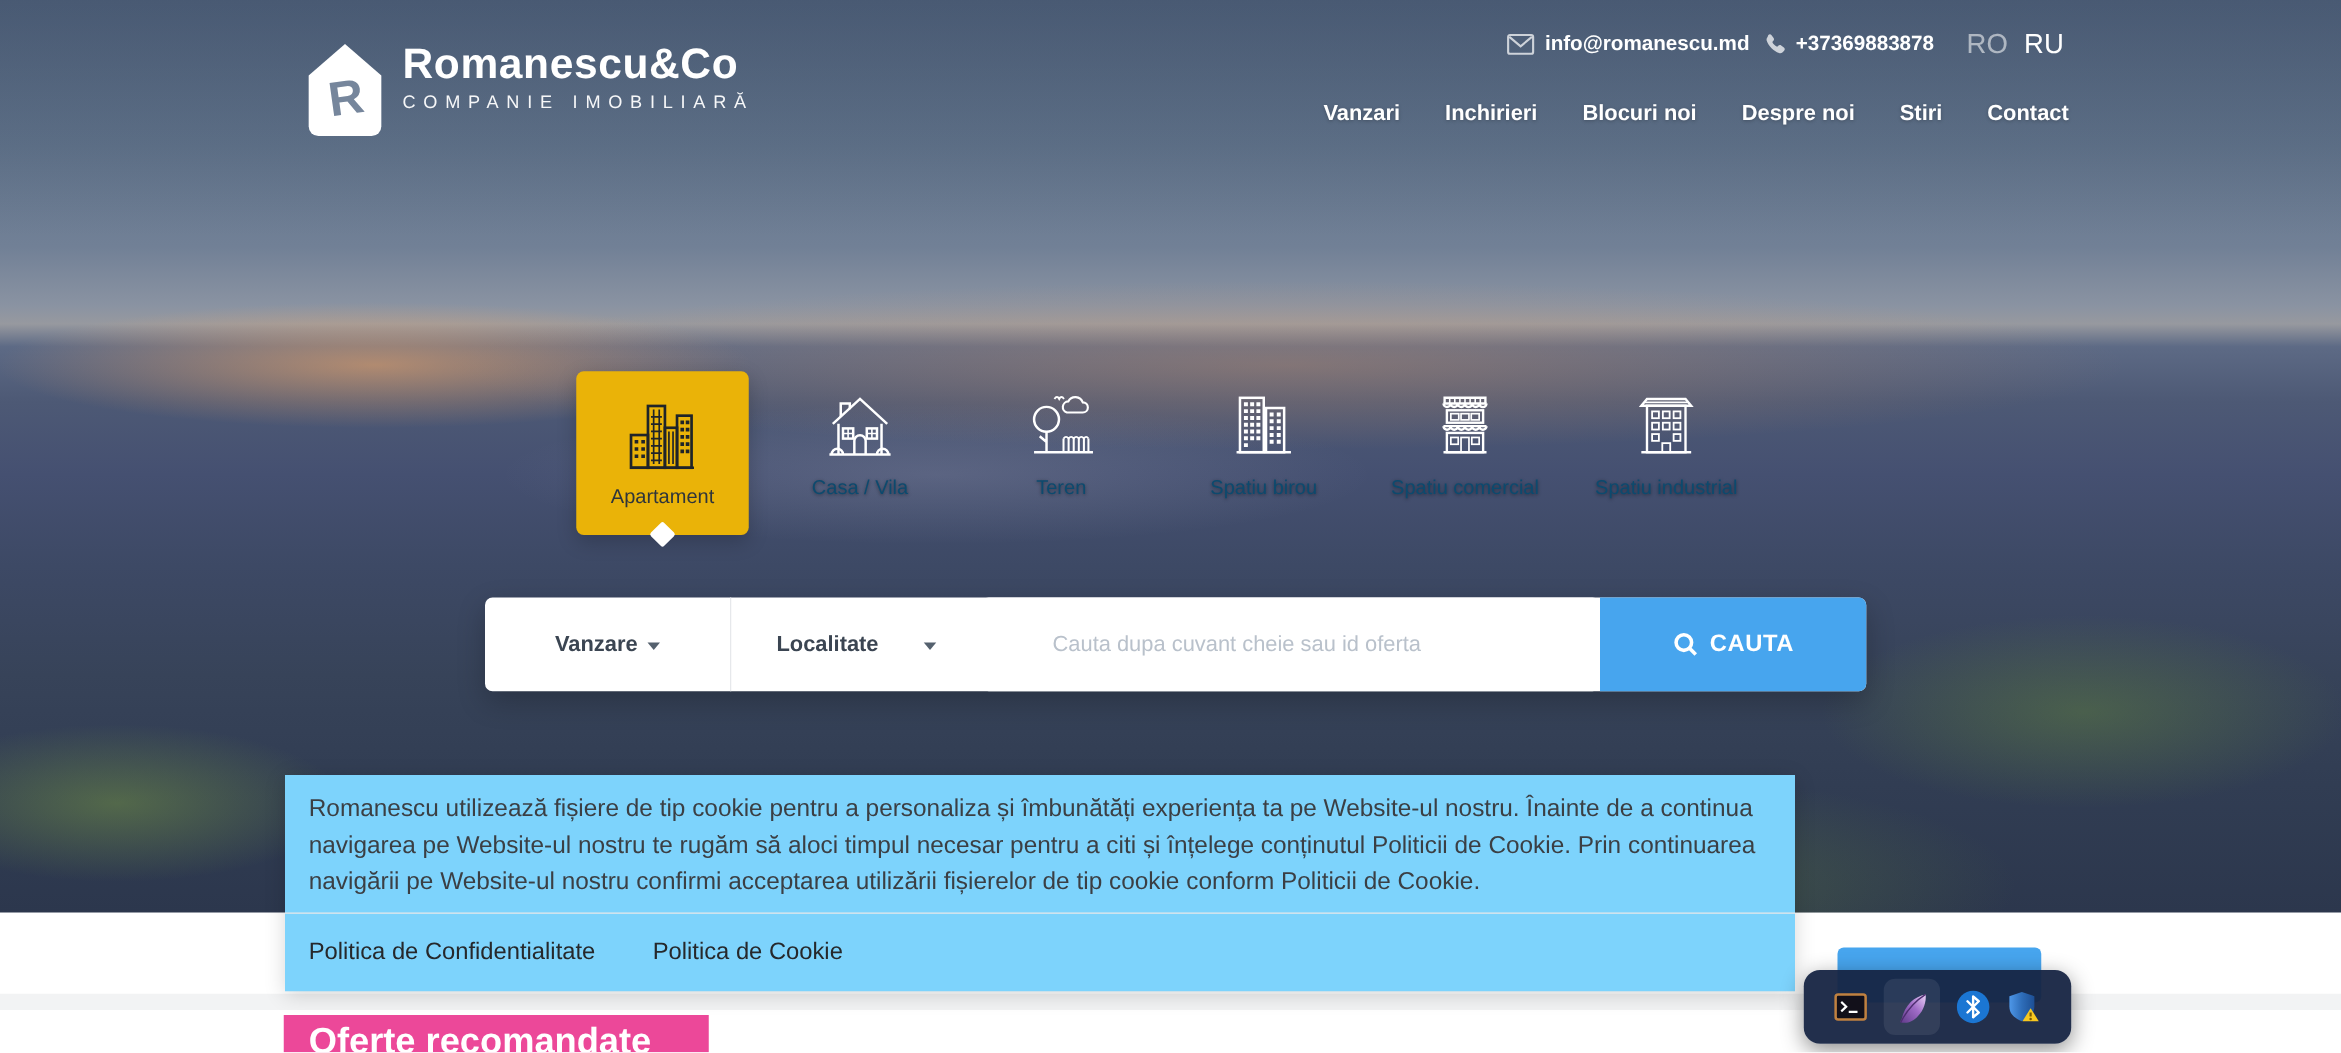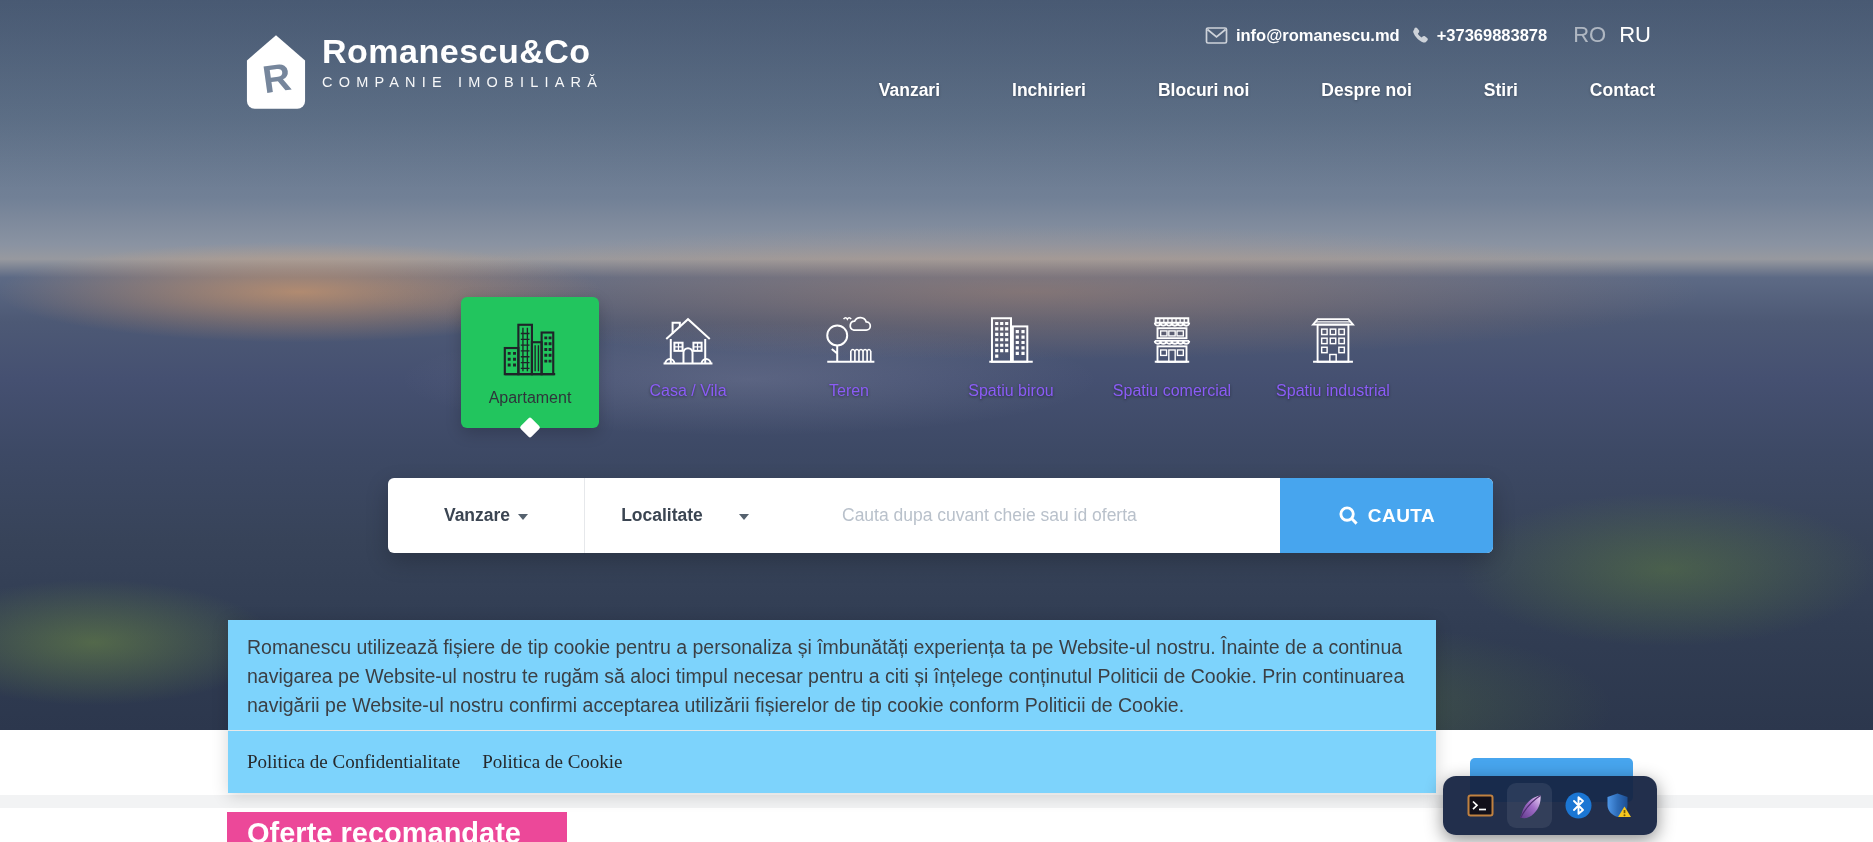--- a/index.html
+++ b/index.html
@@ -29,37 +29,37 @@
   .logo-text .logo-title { font-size:34px; font-weight:700; letter-spacing:.5px; line-height:1.1; }
   .logo-text .logo-sub { margin-top:4px; font-size:14.5px; letter-spacing:6.2px; color:rgba(255,255,255,.95); }
 
   .top-contact { position:absolute; top:22px; right:222px; display:flex; align-items:center; gap:10px; color:#fff; z-index:6; }
   .top-contact a { color:#fff; text-decoration:none; font-weight:700; font-size:16.5px; }
   .contact-item { display:flex; align-items:center; gap:8px; }
   .lang-group { display:flex; gap:13px; margin-left:16px; font-size:22px; }
   .lang { cursor:pointer; }
   .lang.dim { opacity:.55; }
 
-  .main-nav { position:absolute; top:80px; right:218px; display:flex; gap:72px; z-index:6; }
+  .main-nav { position:absolute; top:80px; right:218px; display:flex; gap:36px; z-index:6; }
   .main-nav a { color:#fff; text-decoration:none; font-size:17.5px; font-weight:600; text-shadow:0 1px 3px rgba(0,0,0,.25); }
 
   
   .tab-card {
     position:absolute; left:461px; top:297px; width:138px; height:131px; z-index:5;
-    background:#22c55e; border-radius:6px; box-shadow:0 5px 16px rgba(0,0,0,.20);
+    background:#eab308; border-radius:6px; box-shadow:0 5px 16px rgba(0,0,0,.20);
     display:flex; flex-direction:column; align-items:center; justify-content:center; gap:9px;
     color:#23272c; cursor:pointer;
   }
   .tab-card::after {
     content:""; position:absolute; left:50%; bottom:-7px; width:15px; height:15px;
     background:#fff; transform:translateX(-50%) rotate(45deg); border-radius:2px;
   }
   .tab-card .tab-label { font-size:16px; color:#2f353b; }
 
-  .tab { position:absolute; top:311px; width:160px; display:flex; flex-direction:column; align-items:center; color:#8b5cf6; z-index:5; cursor:pointer; }
+  .tab { position:absolute; top:311px; width:160px; display:flex; flex-direction:column; align-items:center; color:#0c4a6e; z-index:5; cursor:pointer; }
   .tab .tab-label { margin-top:13px; font-size:16px; text-shadow:0 1px 3px rgba(0,0,0,.45); }
   .t-casa { left:608px; } .t-teren { left:769px; } .t-birou { left:931px; } .t-comercial { left:1092px; } .t-industrial { left:1253px; }
 
   
   .searchbar {
     position:absolute; left:388px; top:478px; width:1105px; height:75px; z-index:5;
     background:#fff; border-radius:6px; display:flex; align-items:stretch;
     box-shadow:0 8px 22px rgba(0,0,0,.22);
   }
   .sb-select { display:flex; align-items:center; justify-content:center; gap:8px; cursor:pointer; }
@@ -75,21 +75,21 @@
     background:#47a5ee; color:#fff; font-size:19px; font-weight:700; letter-spacing:.5px;
     display:flex; align-items:center; justify-content:center; gap:9px; font-family:"Liberation Sans",sans-serif;
   }
 
   
   .cookie-banner {
     position:absolute; left:228px; top:620px; width:1208px; z-index:20;
     background:#7dd3fc; box-shadow:0 3px 16px rgba(0,0,0,.16);
   }
   .cookie-text { padding:13px 20px 10px 19px; font-size:19.5px; line-height:29px; color:#3b3f44; }
-  .cookie-actions { border-top:1px solid #e9e9e9; display:flex; gap:22px; padding:20px 19px;font-family:Liberation Serif, serif; }
+  .cookie-actions { border-top:1px solid #e9e9e9; display:flex; gap:46px; padding:20px 19px; }
   .cookie-actions a { color:#26282b; text-decoration:none; font-size:19px; }
   .cookie-accept {
     position:absolute; left:1470px; top:758px; width:163px; height:44px; z-index:21;
     background:#47a5ee; border:none; border-radius:5px; cursor:pointer;
   }
   .banner-gap { position:absolute; left:0; top:795px; width:1873px; height:13px; background:#f2f3f4; z-index:19; }
 
   
   .recommended {
     position:absolute; left:227px; top:812px; width:340px; height:30px; z-index:10;

